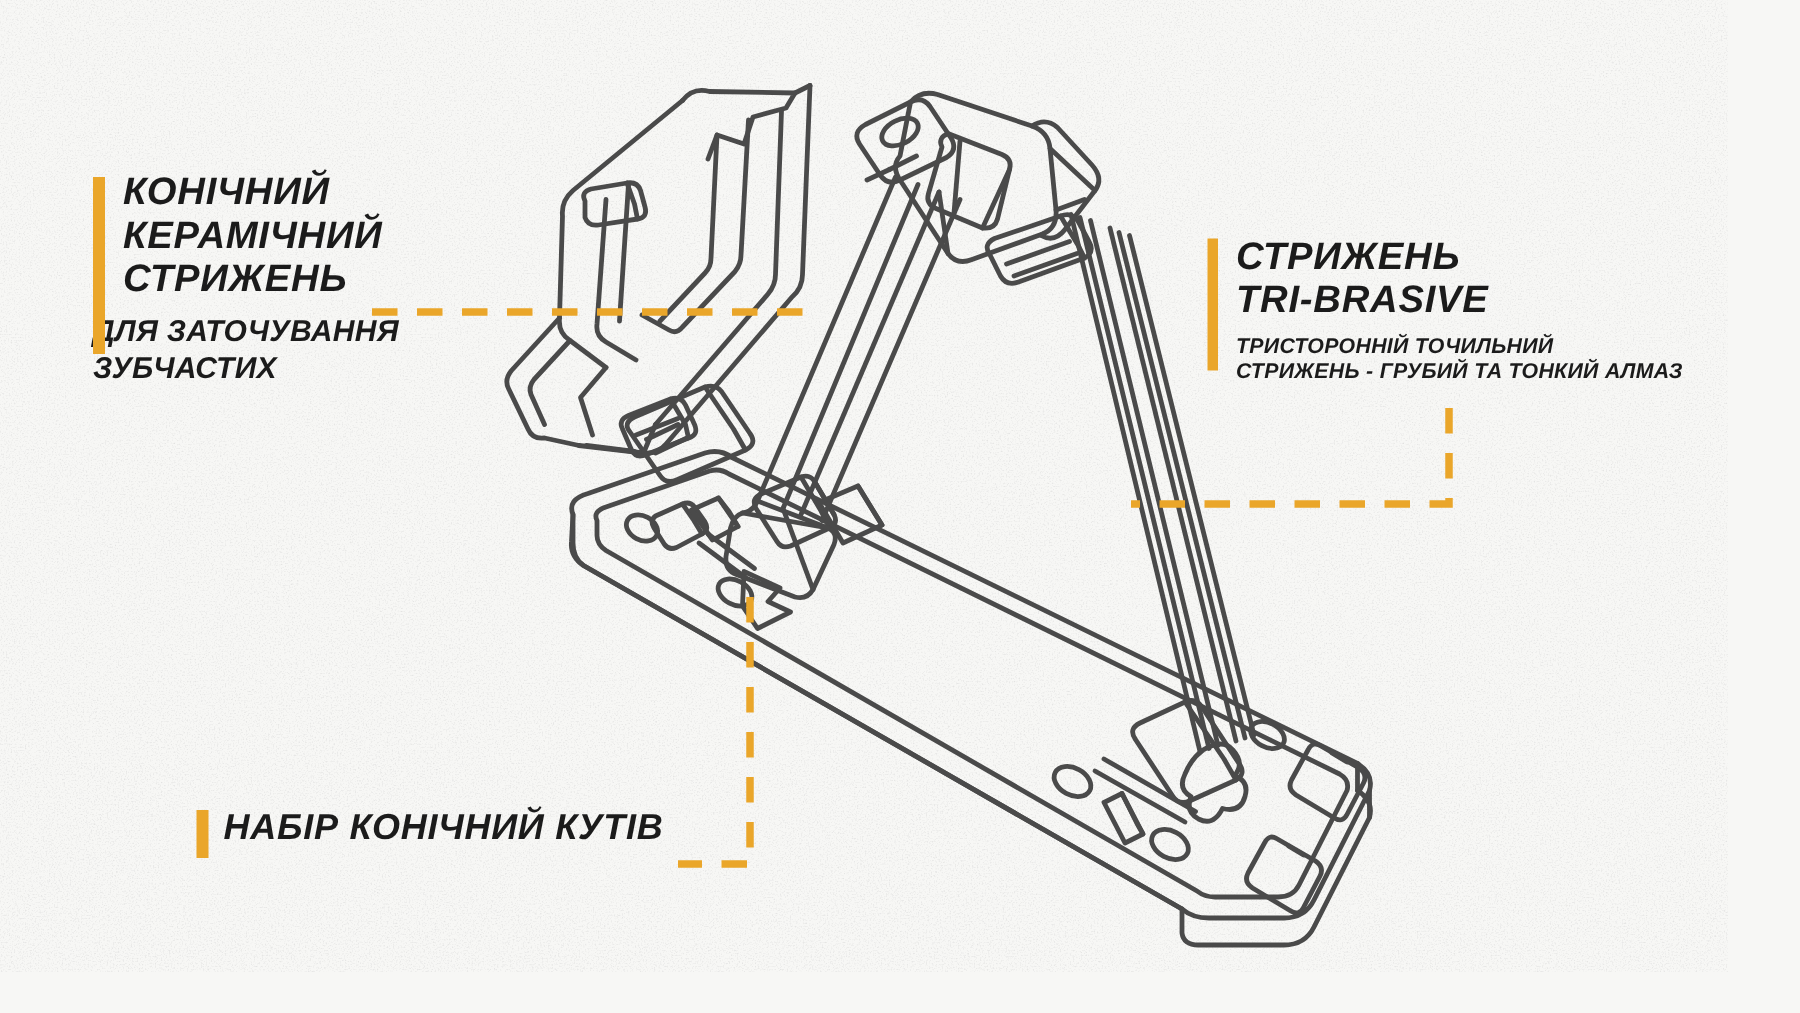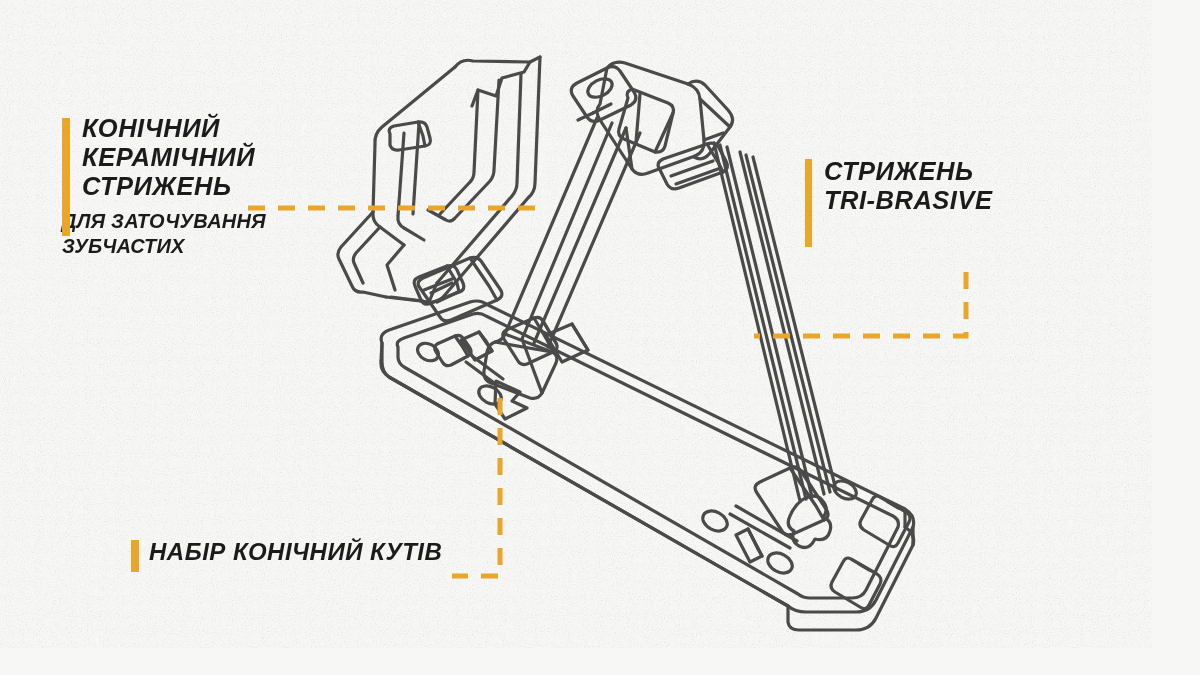--- a/index.html
+++ b/index.html
@@ -344,20 +344,22 @@
 КЕРАМІЧНИЙ
 СТРИЖЕНЬ</div>
     <div class="sub">ДЛЯ ЗАТОЧУВАННЯ
 ЗУБЧАСТИХ</div>
   </div>
 
   <div class="callout" id="callout-tri">
     <div class="bar"></div>
     <div class="title">СТРИЖЕНЬ
 TRI-BRASIVE</div>
+    <div class="sub">ТРИСТОРОННІЙ ТОЧИЛЬНИЙ
+СТРИЖЕНЬ - ГРУБИЙ ТА ТОНКИЙ АЛМАЗ</div>
   </div>
 
   <div class="callout" id="callout-magnet">
     <div class="bar"></div>
     <div class="title">НАБІР КОНІЧНИЙ КУТІВ</div>
   </div>
 
 </div>
 
 </body></html>

